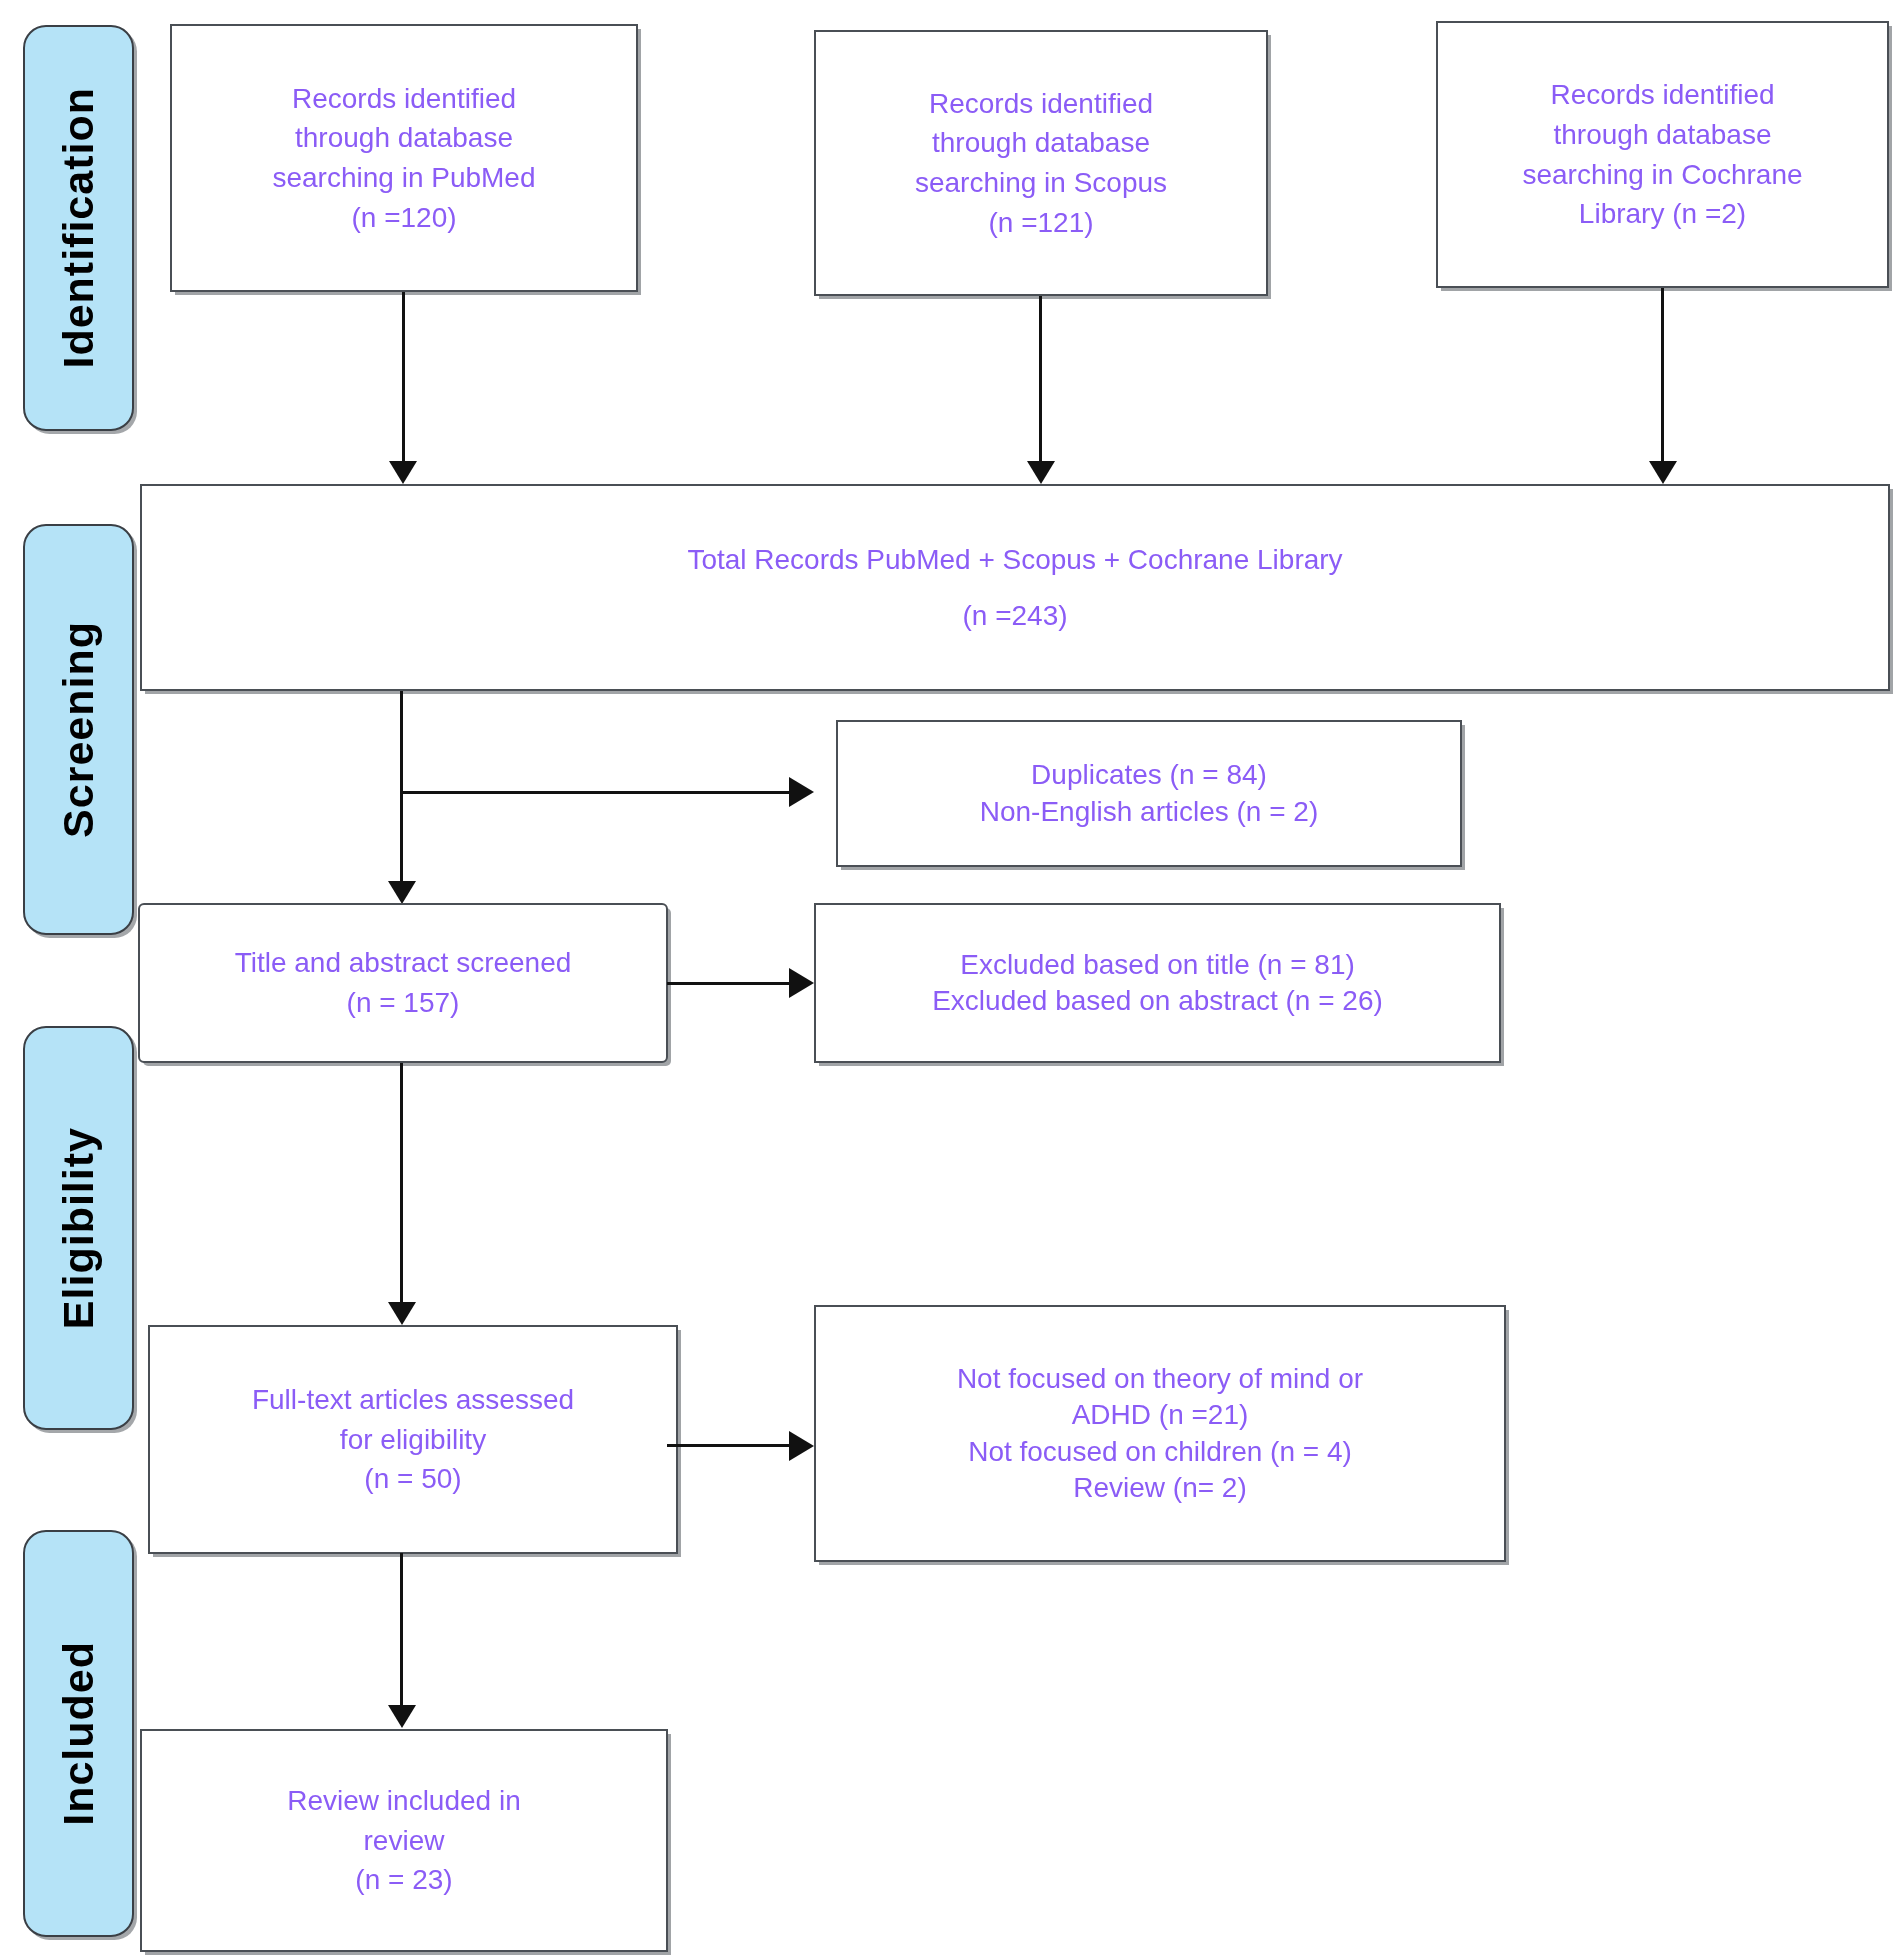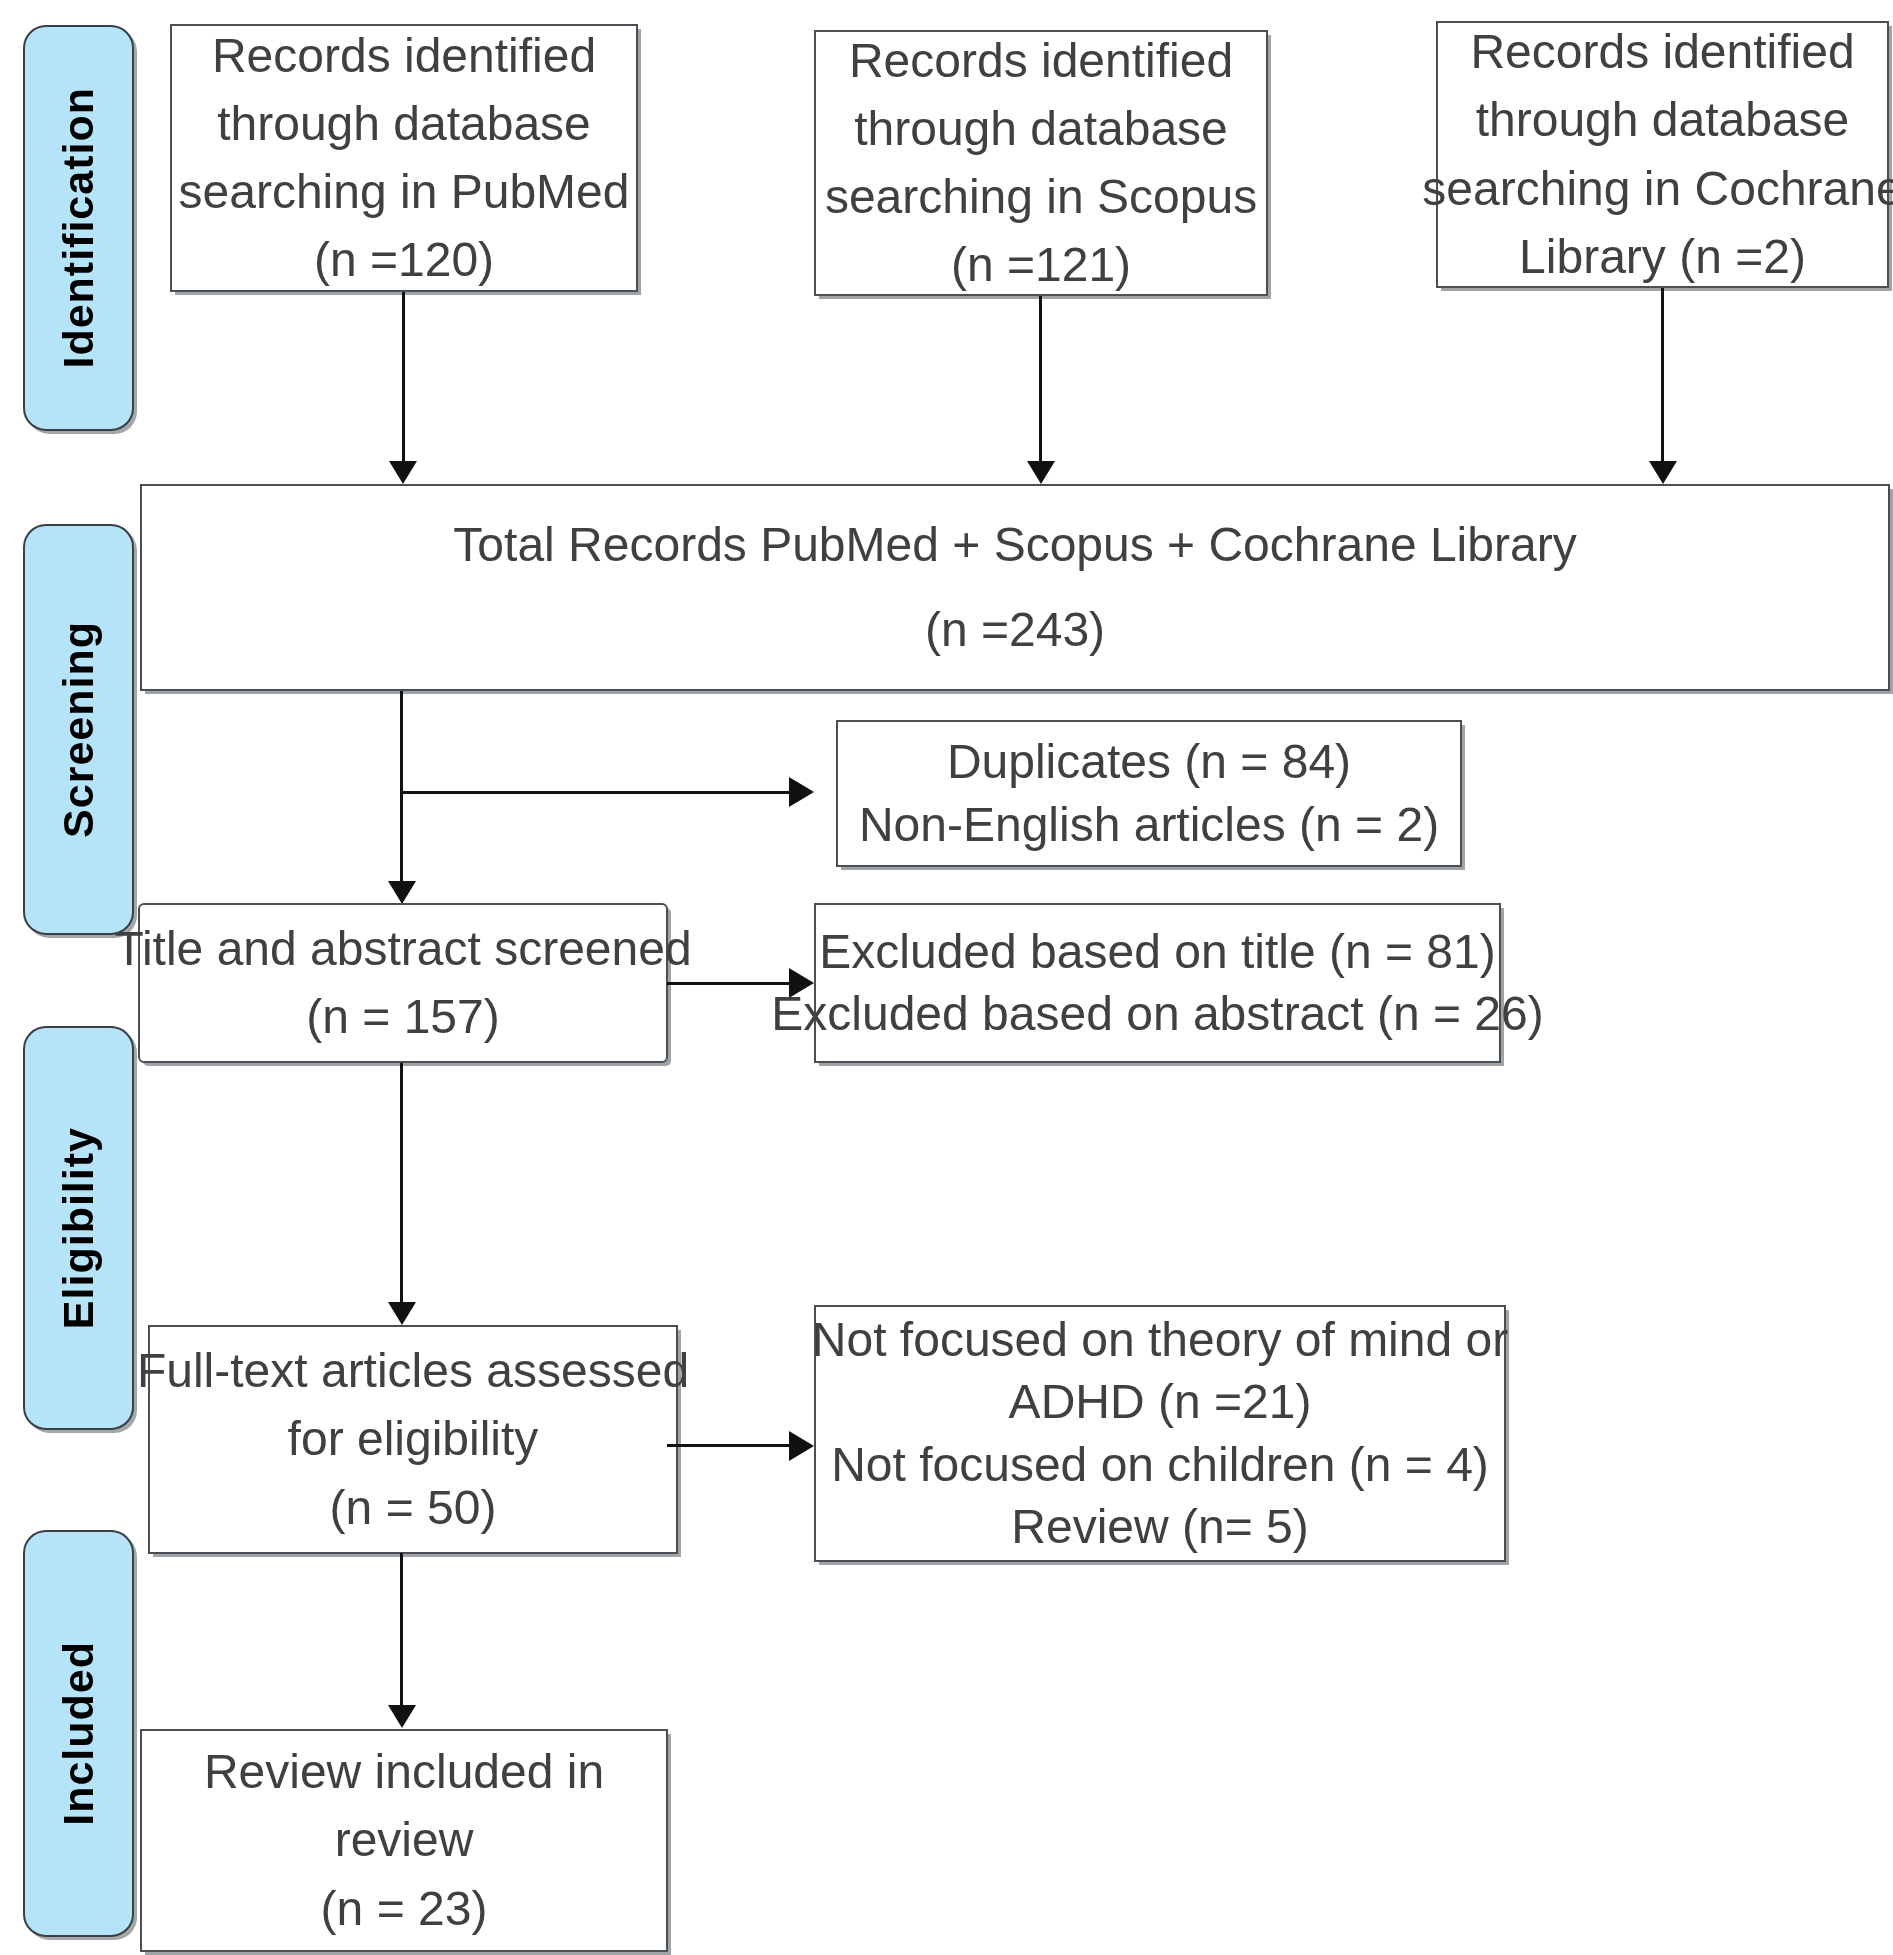--- a/index.html
+++ b/index.html
@@ -40,24 +40,24 @@
     box-shadow:4px 4px 0 -1px rgba(110,115,120,.65);
     display:flex;
     flex-direction:column;
     align-items:center;
     justify-content:center;
     text-align:center;
     padding:5px 9px;
   }
   .node .ln{
     display:block;
-    font-size:48px;
+    font-size:28px;
     line-height:1.42;
     white-space:nowrap;
-    color:#404040;
+    color:#8b5cf6;
   }
   .node.tight .ln{line-height:1.30;}
 
   
   .vline{position:absolute;background:#111;width:3px;}
   .hline{position:absolute;background:#111;height:3px;}
   .arrow-down{
     position:absolute;width:0;height:0;
     border-left:14px solid transparent;
     border-right:14px solid transparent;
@@ -159,21 +159,21 @@
     <span class="ln">(n = 50)</span>
   </div>
 
   <div class="hline" style="left:667px;top:1444px;width:124px;"></div>
   <div class="arrow-right" style="left:789px;top:1431px;"></div>
 
   <div class="node tight" style="left:814px;top:1305px;width:692px;height:257px;">
     <span class="ln">Not focused on theory of mind or</span>
     <span class="ln">ADHD (n =21)</span>
     <span class="ln">Not focused on children (n = 4)</span>
-    <span class="ln">Review (n= 5)</span>
+    <span class="ln">Review (n= 2)</span>
   </div>
 
   <div class="vline" style="left:400px;top:1553px;height:155px;"></div>
   <div class="arrow-down" style="left:388px;top:1705px;"></div>
 
   <div class="node" style="left:140px;top:1729px;width:528px;height:223px;">
     <span class="ln">Review included in</span>
     <span class="ln">review</span>
     <span class="ln">(n = 23)</span>
   </div>

